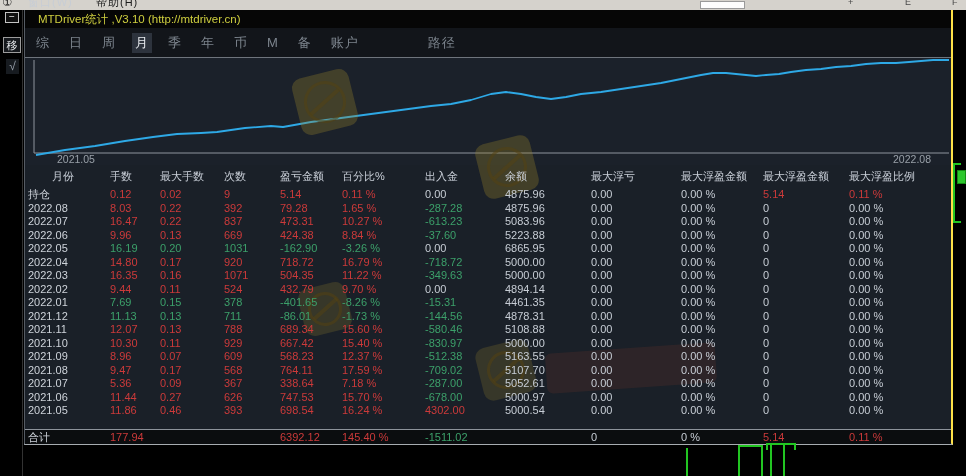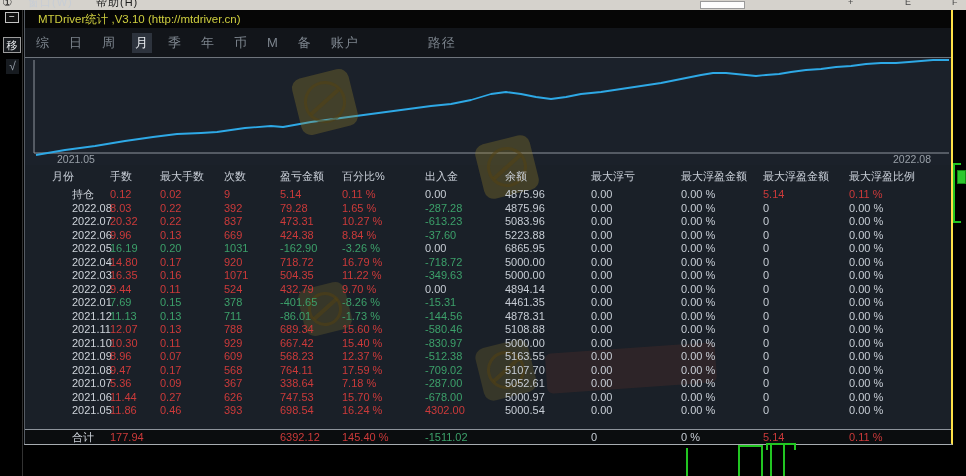--- a/index.html
+++ b/index.html
@@ -95,21 +95,21 @@
     grid-template-columns:85px 50px 64px 56px 62px 83px 80px 86px 90px 82px 86px 1fr;
     font-size:11px;
   }
   .thead{
     position:absolute;left:0;top:158px;width:100%;height:17px;color:#c9cfd8;
     line-height:17px;
   }
   .tbody{position:absolute;left:0;top:178px;width:100%;}
   .trow{height:13.5px;line-height:13.5px;}
   .cell{white-space:nowrap;overflow:visible;}
-  .cell.m{padding-left:3px;color:#ced3da;margin-left:44px;}
+  .cell.m{padding-left:3px;color:#ced3da;}
   .hcell{padding-left:0;}
   .hcell.m{padding-left:3px;margin-left:24px;}
   .r{color:#cc3a3a;}
   .g{color:#3ca06a;}
   .w{color:#c7cdd5;}
   .total{
     position:absolute;left:0;top:419px;width:100%;height:14px;line-height:14px;
     background:#0b0d0f;border-top:1px solid #8d939b;box-sizing:content-box;
   }
   
@@ -210,21 +210,21 @@
         <span class="cell r">1.65 %</span>
         <span class="cell g">-287.28</span>
         <span class="cell w">4875.96</span>
         <span class="cell w">0.00</span>
         <span class="cell w">0.00 %</span>
         <span class="cell w">0</span>
         <span class="cell w">0.00 %</span>
       </div>
       <div class="trow grid">
         <span class="cell m">2022.07</span>
-        <span class="cell r">20.32</span>
+        <span class="cell r">16.47</span>
         <span class="cell r">0.22</span>
         <span class="cell r">837</span>
         <span class="cell r">473.31</span>
         <span class="cell r">10.27 %</span>
         <span class="cell g">-613.23</span>
         <span class="cell w">5083.96</span>
         <span class="cell w">0.00</span>
         <span class="cell w">0.00 %</span>
         <span class="cell w">0</span>
         <span class="cell w">0.00 %</span>

